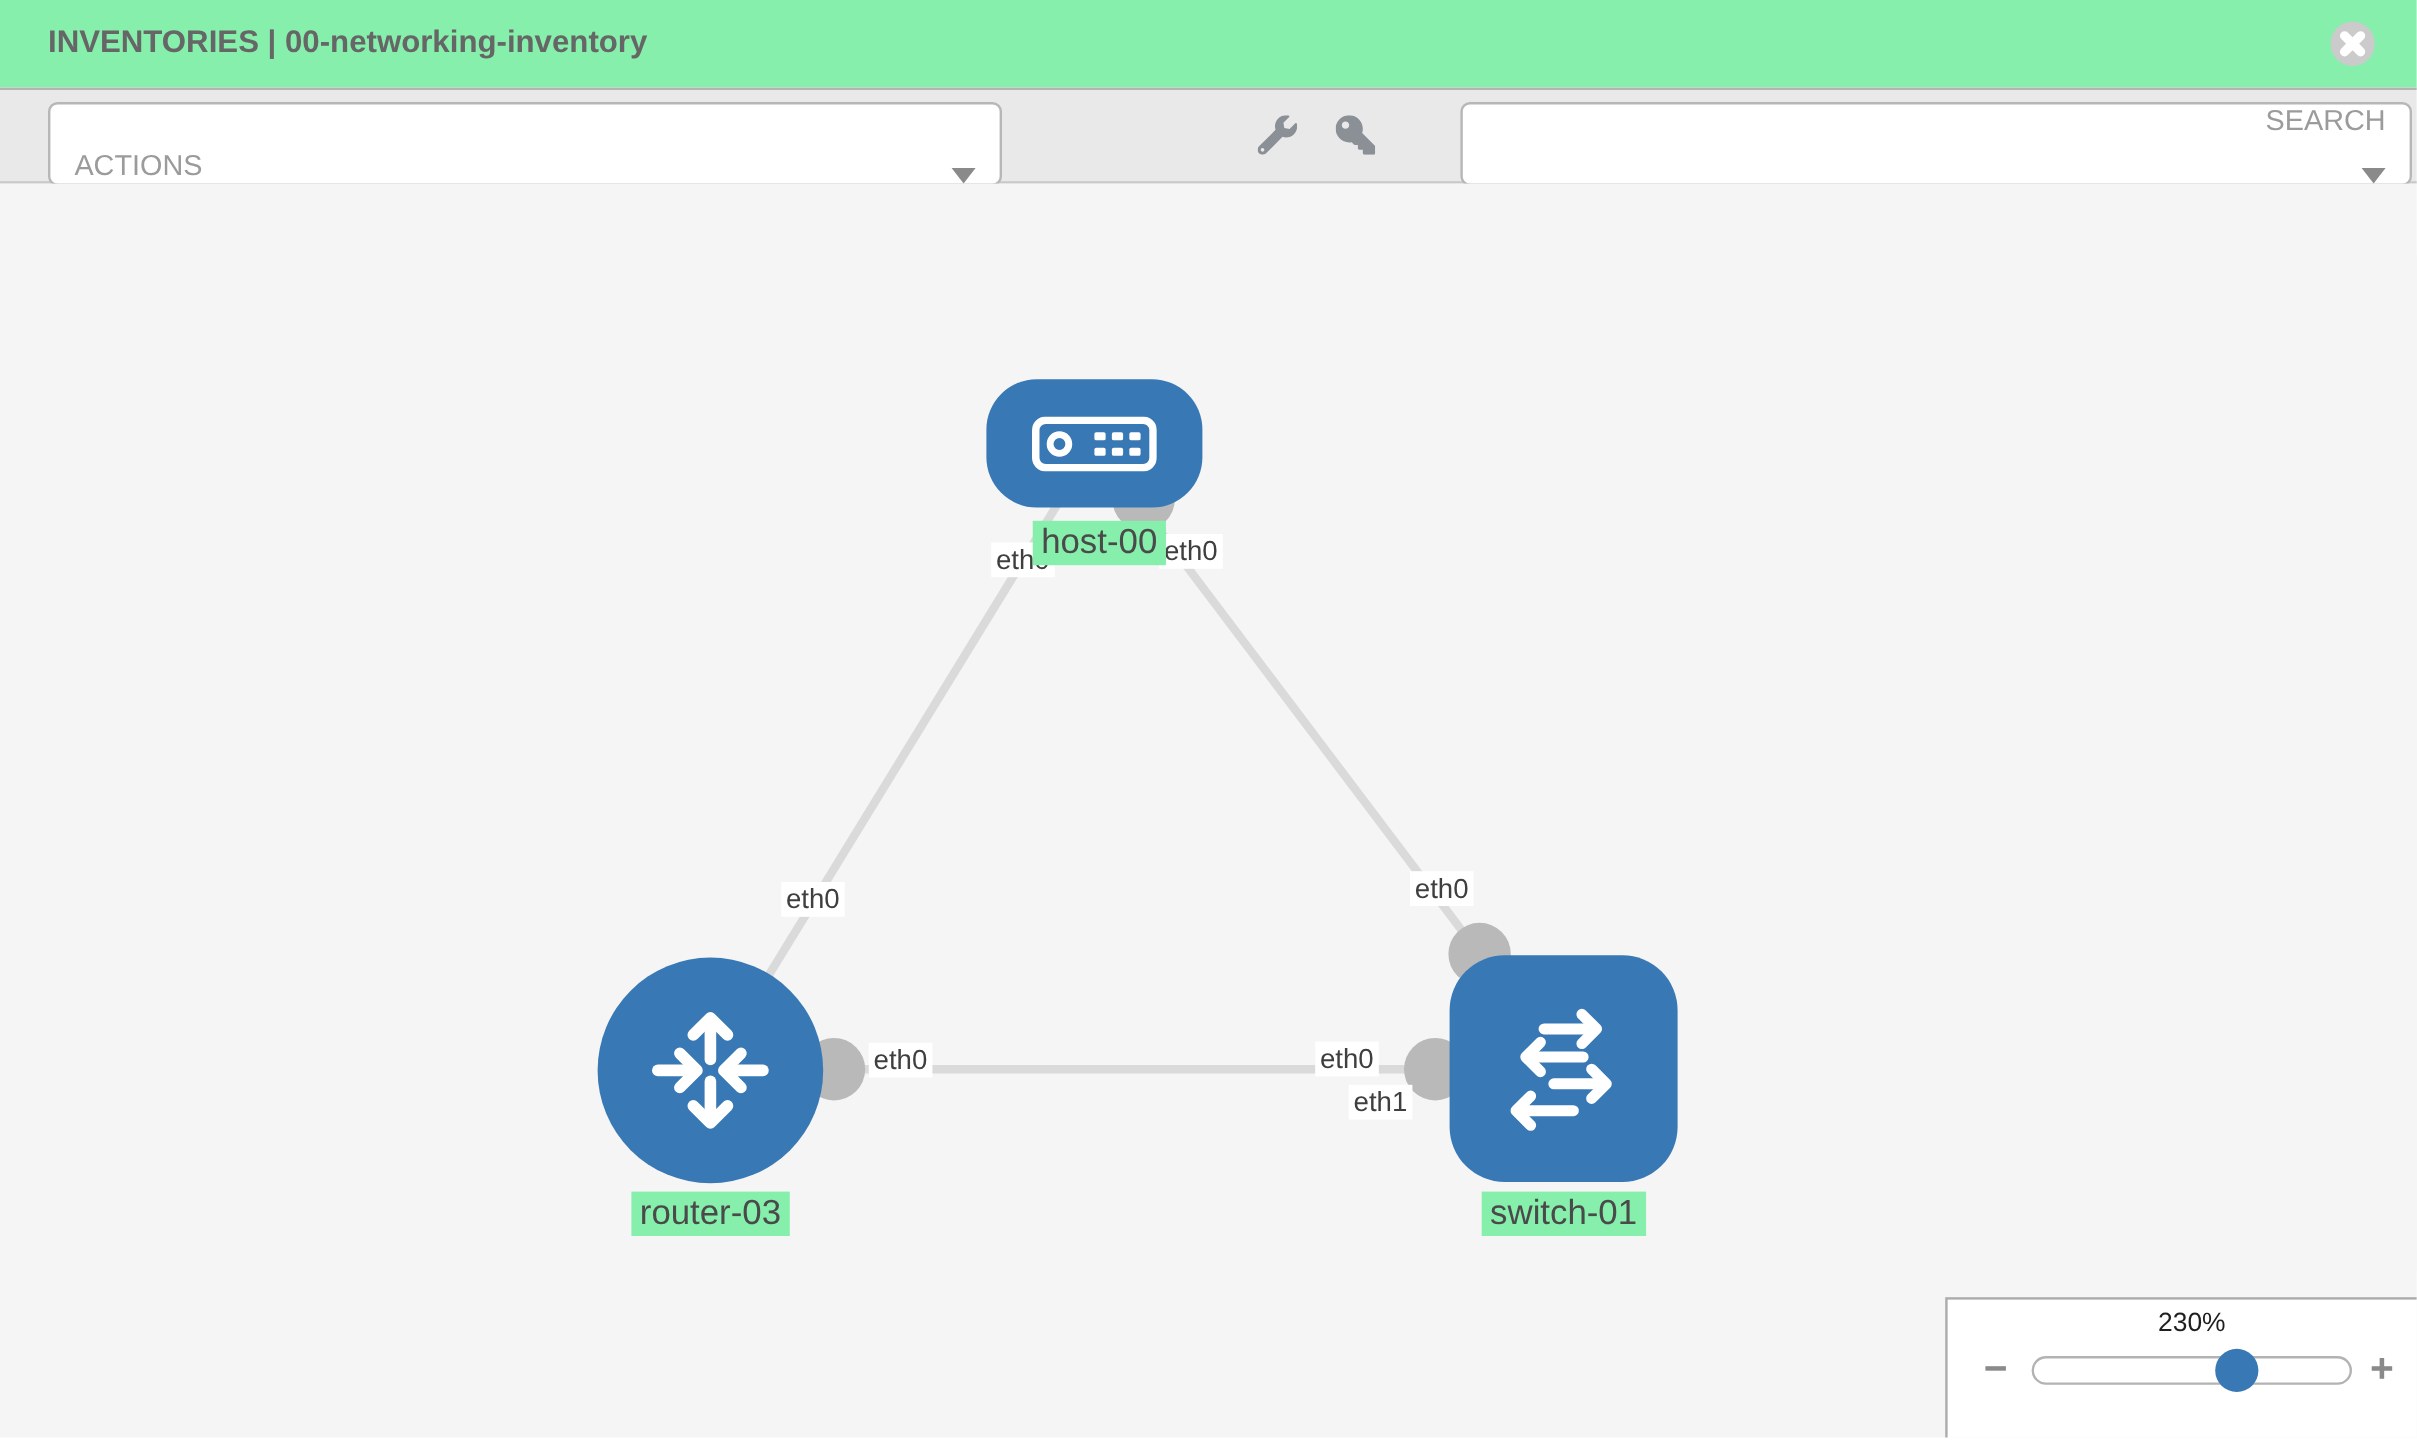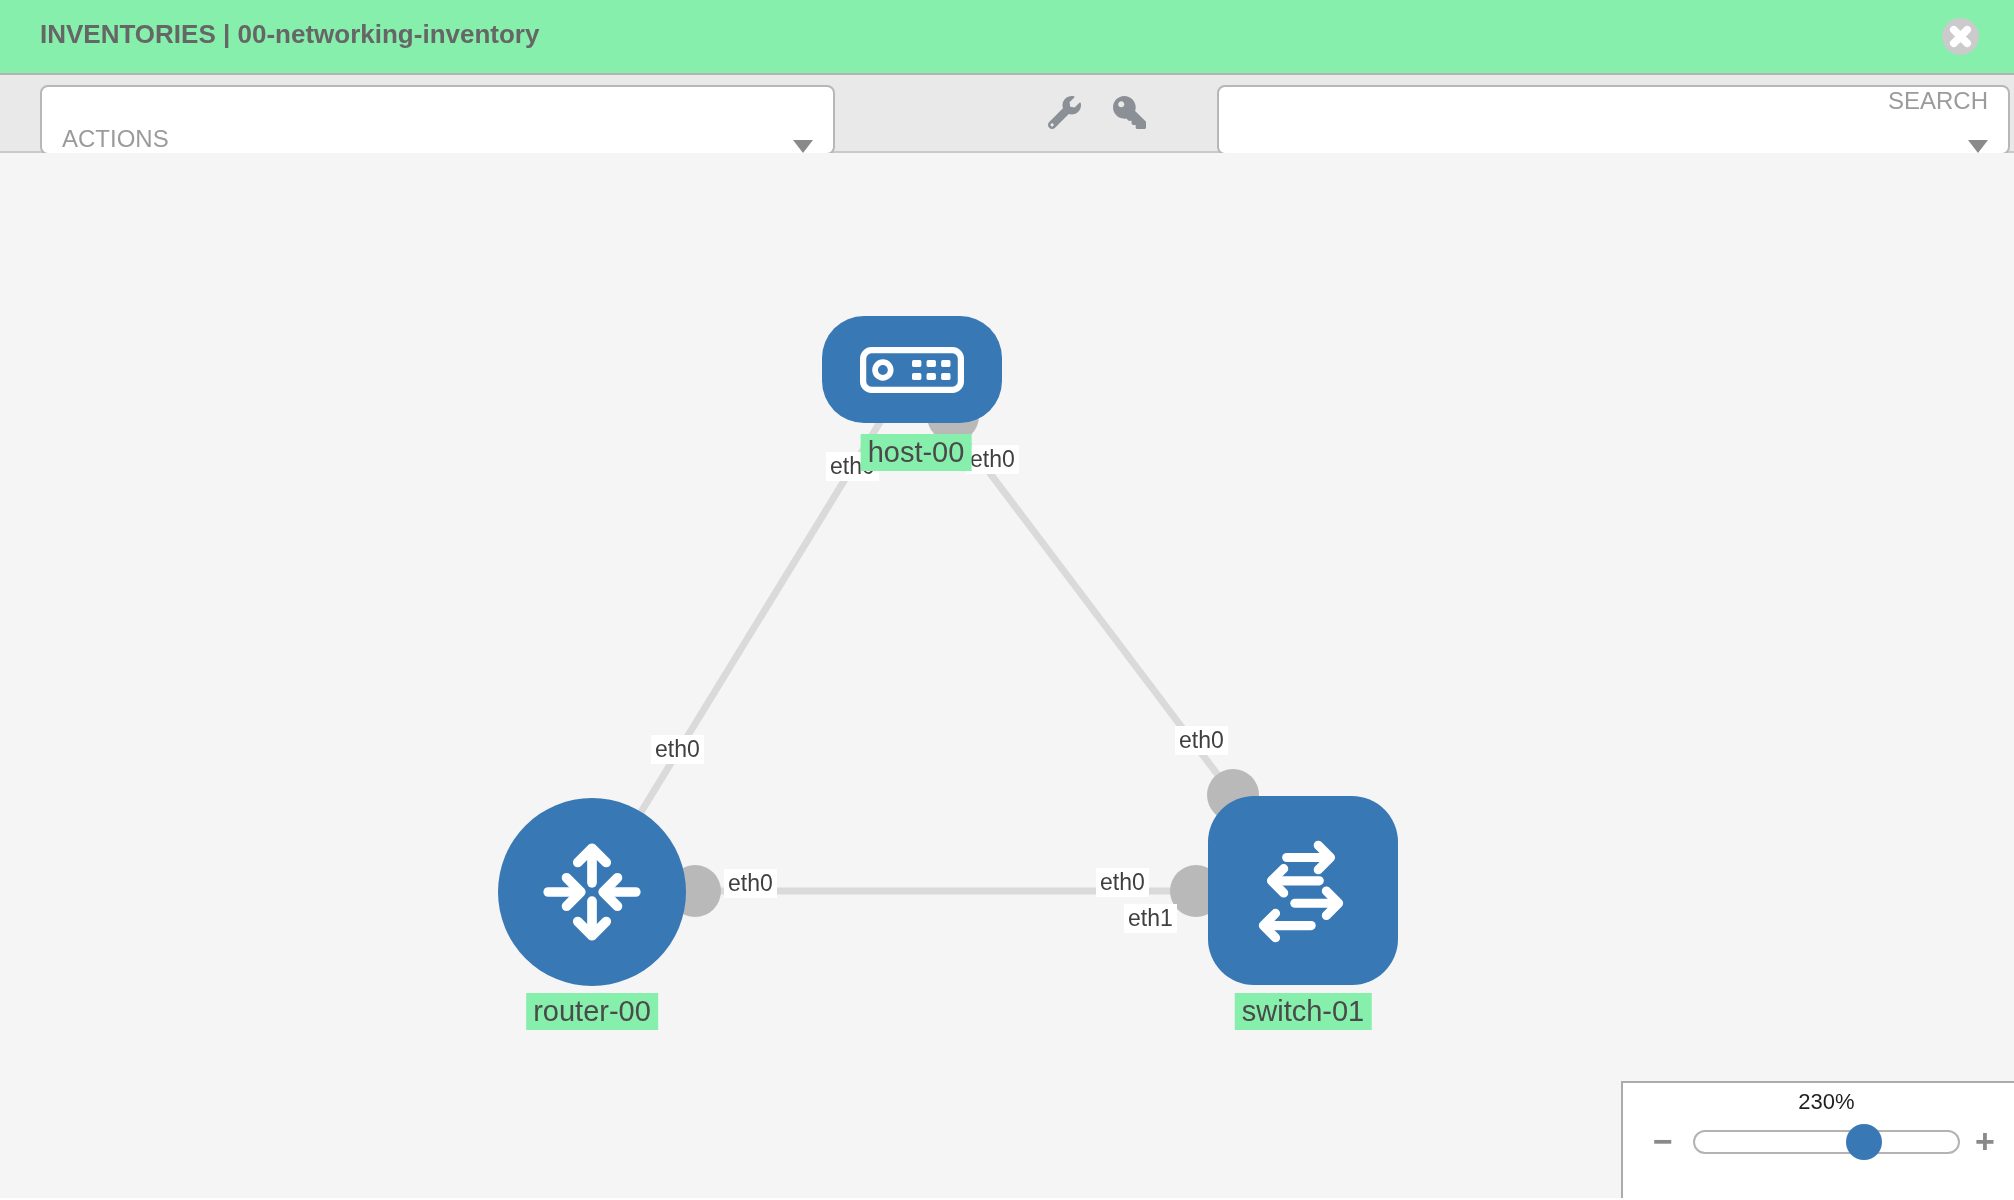--- a/index.html
+++ b/index.html
@@ -148,21 +148,21 @@
 
     <div class="if-label" style="left:826px; top:299px;">eth0</div>
     <div class="if-label" style="left:966px; top:292px;">eth0</div>
     <div class="if-label" style="left:651px; top:582px;">eth0</div>
     <div class="if-label" style="left:1175px; top:573px;">eth0</div>
     <div class="if-label" style="left:724px; top:716px;">eth0</div>
     <div class="if-label" style="left:1096px; top:715px;">eth0</div>
     <div class="if-label" style="left:1124px; top:715px;margin-top:36px;">eth1</div>
 
     <div class="node-label" style="left:916px; top:281px;">host-00</div>
-    <div class="node-label" style="left:592px; top:840px;">router-00</div>
+    <div class="node-label" style="left:592px; top:840px;">router-03</div>
     <div class="node-label" style="left:1303px; top:840px;">switch-01</div>
 
     <div class="zoom-panel">
       <div class="zoom-level">230%</div>
       <div class="zoom-minus">−</div>
       <div class="zoom-track"></div>
       <div class="zoom-thumb"></div>
       <div class="zoom-plus">+</div>
     </div>
 

